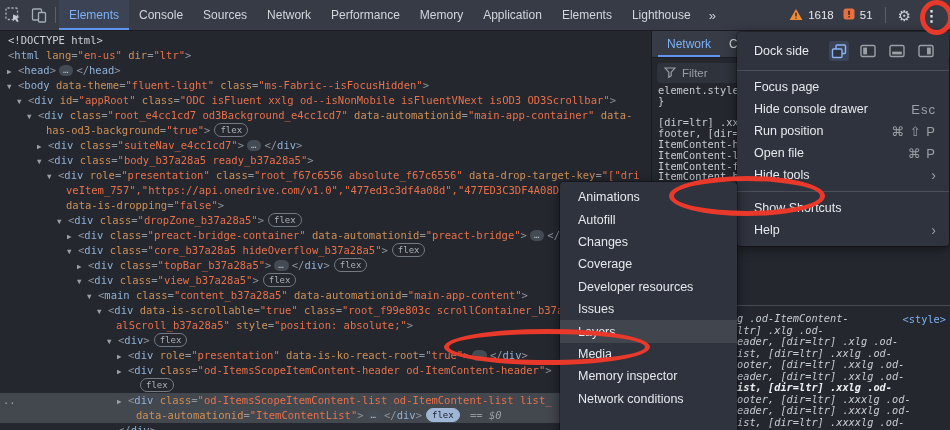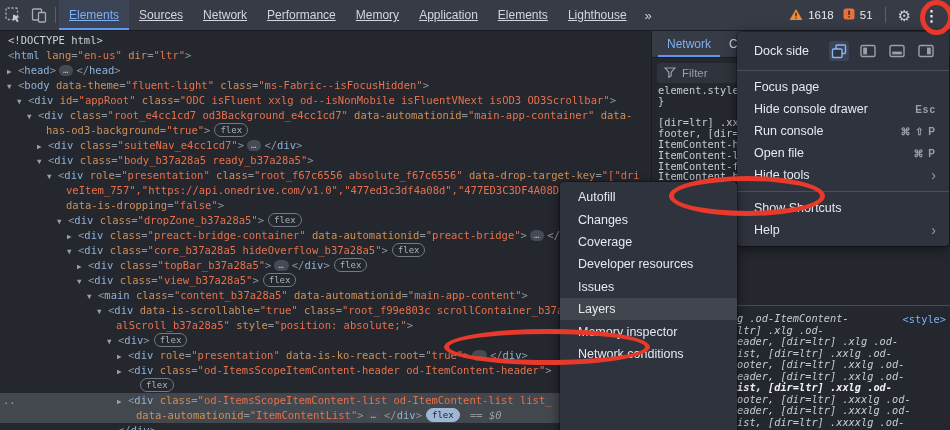--- a/index.html
+++ b/index.html
@@ -5,21 +5,21 @@
   html,body{margin:0;padding:0;background:#17181c;}
   .app{position:relative;width:950px;height:430px;overflow:hidden;background:#24272e;
        font-family:"Liberation Sans",sans-serif;-webkit-font-smoothing:antialiased;}
 
   
   .toolbar{position:absolute;left:0;top:0;width:950px;height:30px;background:#363b46;
            border-bottom:1px solid #1b1d22;display:flex;align-items:stretch;z-index:3;}
   .icon-btn{width:26px;display:flex;align-items:center;justify-content:center;cursor:pointer;}
   .vsep{width:1px;height:16px;background:#5a6068;margin:7px 3px;}
   .tabs{display:flex;align-items:stretch;}
-  .tab{padding:0 10px;display:flex;align-items:center;font-size:12px;color:#d3d7dd;cursor:pointer;white-space:nowrap;text-decoration:underline;}
+  .tab{padding:0 10px;display:flex;align-items:center;font-size:12px;color:#d3d7dd;cursor:pointer;white-space:nowrap;}
   .tab.active{color:#7eb1f5;box-shadow:inset 0 -2px 0 #6096f1;background:rgba(110,152,245,.09);}
   .chev{display:flex;align-items:center;padding:0 8px;color:#c9ced5;font-size:13px;cursor:pointer;}
   .tb-right{margin-left:auto;display:flex;align-items:center;gap:9px;padding-right:7px;}
   .cnt{display:flex;align-items:center;gap:5px;font-size:11.5px;color:#e6e9ed;cursor:pointer;}
   .glyph-btn{color:#c9ced5;font-size:15px;cursor:pointer;line-height:1;}
   .kebab{font-weight:bold;color:#e4e7eb;font-size:15px;padding:0 4px;}
 
   
   .tree{position:absolute;left:0;top:30px;width:651px;height:400px;overflow:hidden;
         font-family:"DejaVu Sans Mono",monospace;font-size:10.5px;padding-top:3px;z-index:1;}
@@ -53,21 +53,21 @@
   .ss-frag .fl{color:#c6ccd3;font-style:italic;} .ss-frag .fl.b{color:#eef1f4;font-weight:bold;}
 
   
   .menu{position:absolute;background:#2f333d;border-radius:4px;padding:5px 0;z-index:6;
         box-shadow:0 2px 12px rgba(0,0,0,.55),0 0 0 1px rgba(0,0,0,.25);
         font-size:12.5px;color:#e6e9ed;}
   #main-menu{left:737px;top:32px;width:212px;}
   #sub-menu{left:560px;top:182px;width:177px;height:254px;padding:4px 0;}
   .mrow{height:22px;display:flex;align-items:center;padding:0 13px 0 17px;cursor:pointer;white-space:nowrap;text-align:center;}
   .mrow.dock{height:28px;}
-  .mrow .sc{margin-left:auto;color:#9aa0a6;font-size:10px;letter-spacing:1px;font-weight:bold;}
+  .mrow .sc{margin-left:auto;color:#9aa0a6;font-size:13px;letter-spacing:1px;}
   .mrow .subchev{margin-left:auto;color:#9aa0a6;font-size:14px;}
   .msep{height:1px;background:#4a4f58;margin:5px 0;}
   .srow{height:22.4px;display:flex;align-items:center;padding:0 12px 0 18px;cursor:pointer;white-space:nowrap;gap:7px;}
   .srow.hl{background:#41464e;}
   .dockicons{margin-left:auto;display:flex;align-items:center;gap:9px;}
   .dockopt{display:flex;align-items:center;justify-content:center;width:20px;height:20px;border-radius:3px;cursor:pointer;}
   .dockopt.sel{background:rgba(138,180,248,.14);}
 
   
   .ann{position:absolute;border:5px solid #e8392a;border-radius:50%;z-index:10;pointer-events:none;box-sizing:border-box;}
@@ -89,20 +89,21 @@
     </span>
     <span class="icon-btn">
       <svg width="16" height="15" viewBox="0 0 16 15">
           <rect x="1.5" y="1" width="9" height="11" rx="1" fill="none" stroke="#a7adb5" stroke-width="1.3"></rect>
           <rect x="7.5" y="4.5" width="7" height="9.5" rx="1" fill="#363b46" stroke="#a7adb5" stroke-width="1.3"></rect>
         </svg>
     </span>
     <span class="vsep"></span>
     <div class="tabs">
         <div class="tab active">Elements</div>
+        <div class="tab">Console</div>
         <div class="tab">Sources</div>
         <div class="tab">Network</div>
         <div class="tab">Performance</div>
         <div class="tab">Memory</div>
         <div class="tab">Application</div>
         <div class="tab">Elements</div>
         <div class="tab">Lighthouse</div>
         <span class="chev">»</span>
       </div>
     <div class="tb-right">
@@ -207,21 +208,21 @@
       </div>
       <div class="msep"></div>
       <div class="mrow">
         <span>Focus page</span>
       </div>
       <div class="mrow">
         <span>Hide console drawer</span>
         <span class="sc">Esc</span>
       </div>
       <div class="mrow">
-        <span>Run console</span>
+        <span>Run position</span>
         <span class="sc">⌘ ⇧ P</span>
       </div>
       <div class="mrow">
         <span>Open file</span>
         <span class="sc">⌘ P</span>
       </div>
       <div class="mrow">
         <span>Hide tools</span>
         <span class="subchev">›</span>
       </div>
@@ -230,36 +231,42 @@
         <span>Show Shortcuts</span>
       </div>
       <div class="mrow">
         <span>Help</span>
         <span class="subchev">›</span>
       </div>
     </div>
 
   <div class="menu" id="sub-menu">
       <div class="srow">
+        <span>Animations</span>
+      </div>
+      <div class="srow">
         <span>Autofill</span>
       </div>
       <div class="srow">
         <span>Changes</span>
       </div>
       <div class="srow">
         <span>Coverage</span>
       </div>
       <div class="srow">
         <span>Developer resources</span>
       </div>
       <div class="srow">
         <span>Issues</span>
       </div>
       <div class="srow hl">
         <span>Layers</span>
+      </div>
+      <div class="srow">
+        <span>Media</span>
       </div>
       <div class="srow">
         <span>Memory inspector</span>
       </div>
       <div class="srow">
         <span>Network conditions</span>
       </div>
     </div>
 
   <div class="ann" id="ann-dots" style="border-color: rgb(232, 57, 42);"></div>

